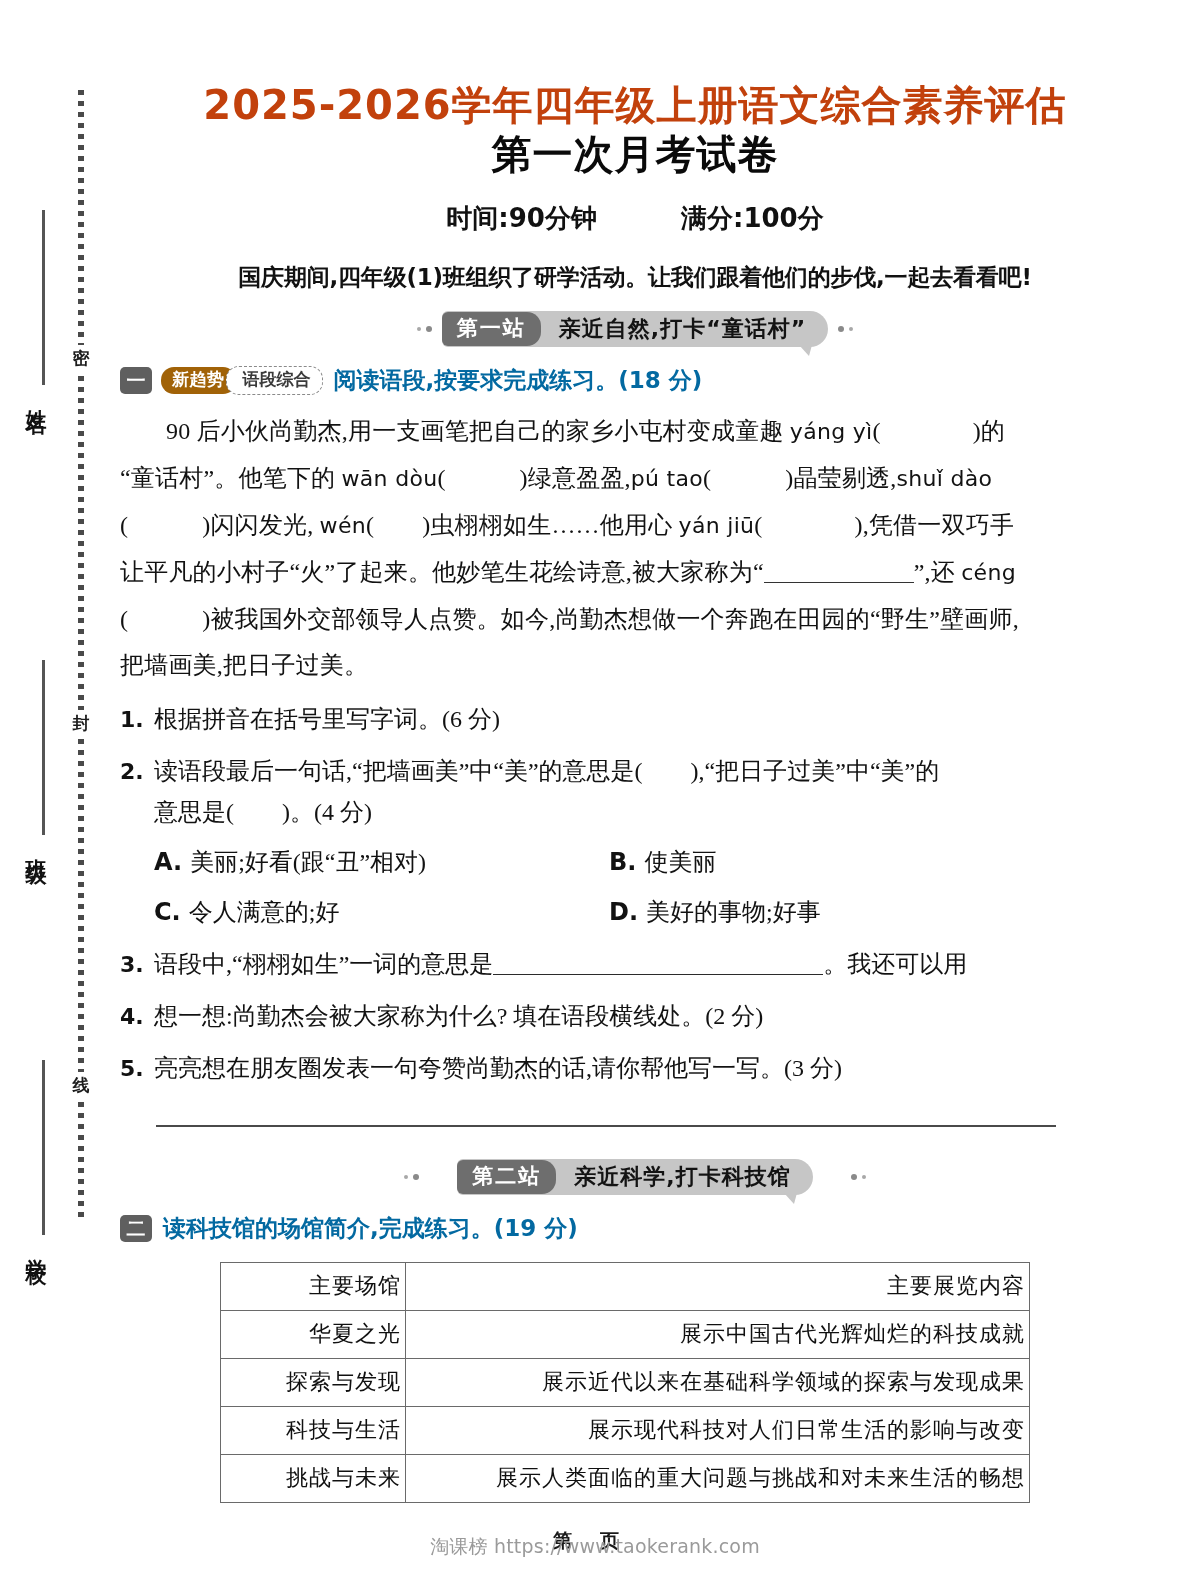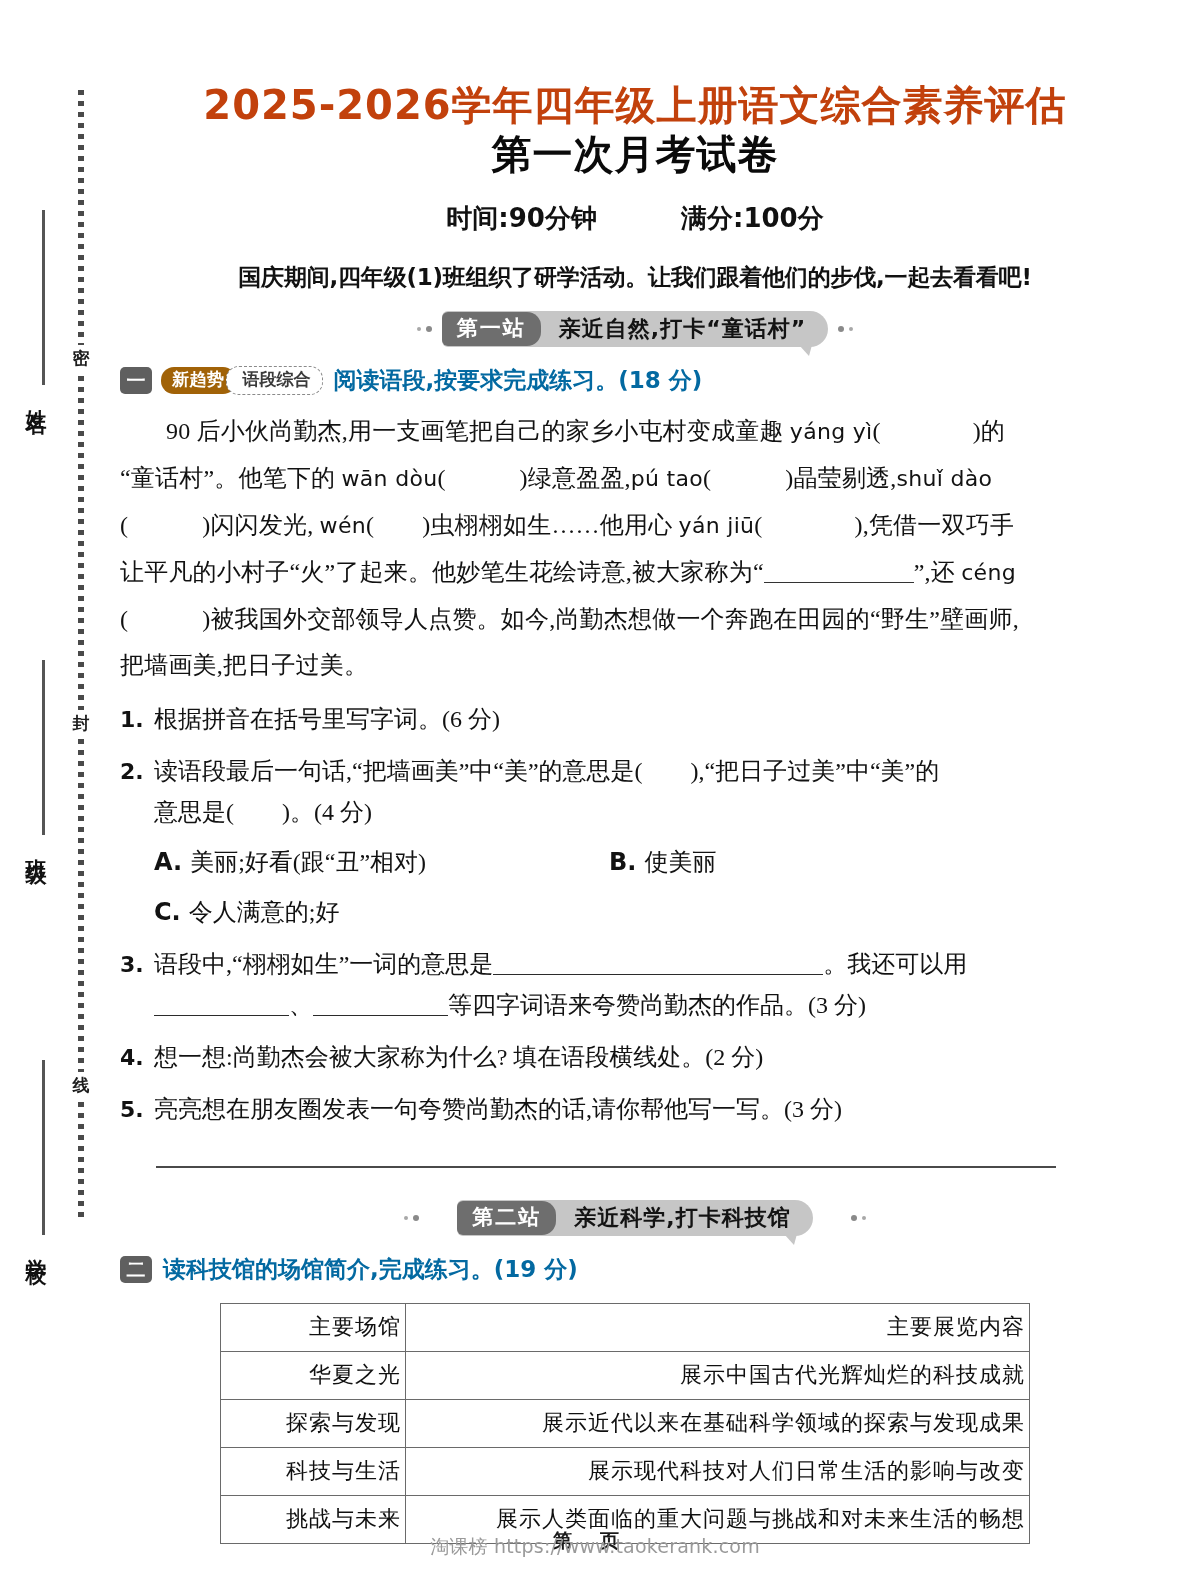--- a/index.html
+++ b/index.html
@@ -449,30 +449,30 @@
         <span class="k">A.</span><span>美丽;好看(跟“丑”相对)</span>
       </span>
       <span class="opt">
         <span class="k">B.</span><span>使美丽</span>
       </span>
     </div>
     <div class="options">
       <span class="opt">
         <span class="k">C.</span><span>令人满意的;好</span>
       </span>
+      <span class="opt">
+        <span class="k">D.</span><span>美好的事物;好事</span>
+      </span>
     </div>
 
     <div class="sub">
       <span class="sub-no">3.</span>
       <span class="sub-body">
         <span class="ln">
           <span>语段中,“栩栩如生”一词的意思是</span><span class="blank-line bl-long"></span><span>。我还可以用</span>
-        </span>
-        <span class="ln" style="display:block">
-          <span class="blank-line bl-med"></span><span>、</span><span class="blank-line bl-med"></span><span>等四字词语来夸赞尚勤杰的作品。(3 分)</span>
         </span>
       </span>
     </div>
 
     <div class="sub">
       <span class="sub-no">4.</span>
       <span class="sub-body">想一想:尚勤杰会被大家称为什么? 填在语段横线处。(2 分)</span>
     </div>
 
     <div class="sub">

